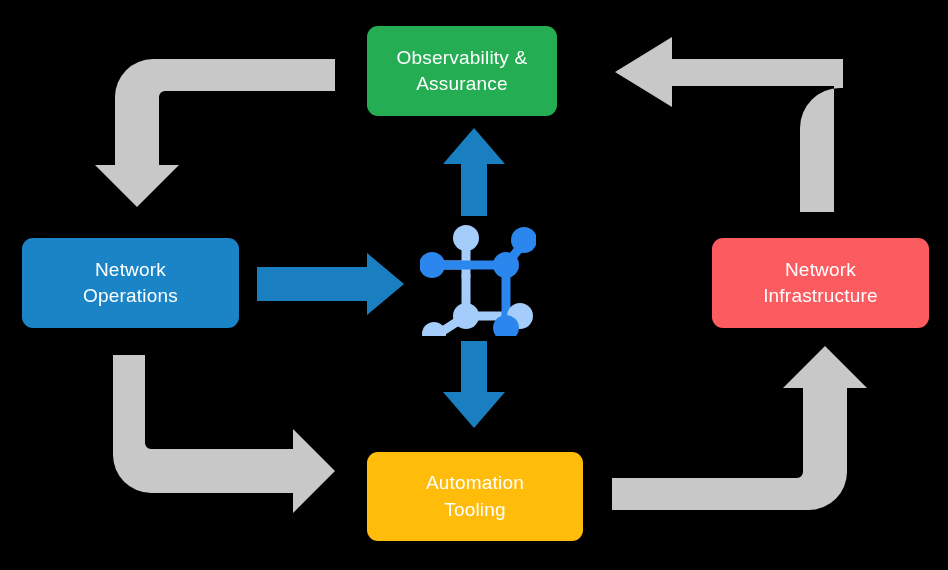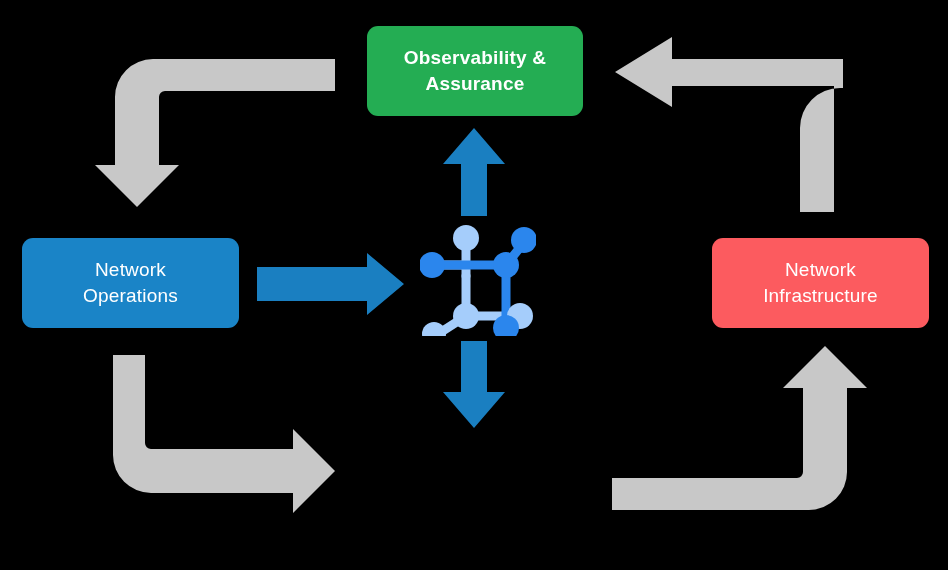--- a/index.html
+++ b/index.html
@@ -25,23 +25,22 @@
     color: #ffffff;
     font-size: 19px;
     font-weight: 400;
     line-height: 1.38;
     letter-spacing: 0.2px;
     box-sizing: border-box;
     padding: 4px 10px;
     white-space: pre-line;
   }
   #box-observability {
-    left: 367px; top: 26px; width: 216px; height: 90px;
+    left: 367px; top: 26px; width: 190px; height: 90px;
     background: #24ad53;
-    font-weight: bold;
   }
   #box-network-operations {
     left: 22px; top: 238px; width: 217px; height: 90px;
     background: #1a84c7;
   }
   #box-network-infrastructure {
     left: 712px; top: 238px; width: 217px; height: 90px;
     background: #fc5b5f;
   }
   #box-automation-tooling {
@@ -139,14 +138,16 @@
 
   <div class="node-box" id="box-observability" style="background: rgb(36, 173, 83); color: rgb(255, 255, 255);">Observability &amp;
 Assurance</div>
 
   <div class="node-box" id="box-network-operations" style="background: rgb(26, 132, 199); color: rgb(255, 255, 255);">Network
 Operations</div>
 
   <div class="node-box" id="box-network-infrastructure" style="background: rgb(252, 91, 95); color: rgb(255, 255, 255);">Network
 Infrastructure</div>
 
+  <div class="node-box" id="box-automation-tooling" style="background: rgb(255, 188, 11); color: rgb(255, 255, 255);">Automation
+Tooling</div>
 
 </div>
 
 </body></html>

